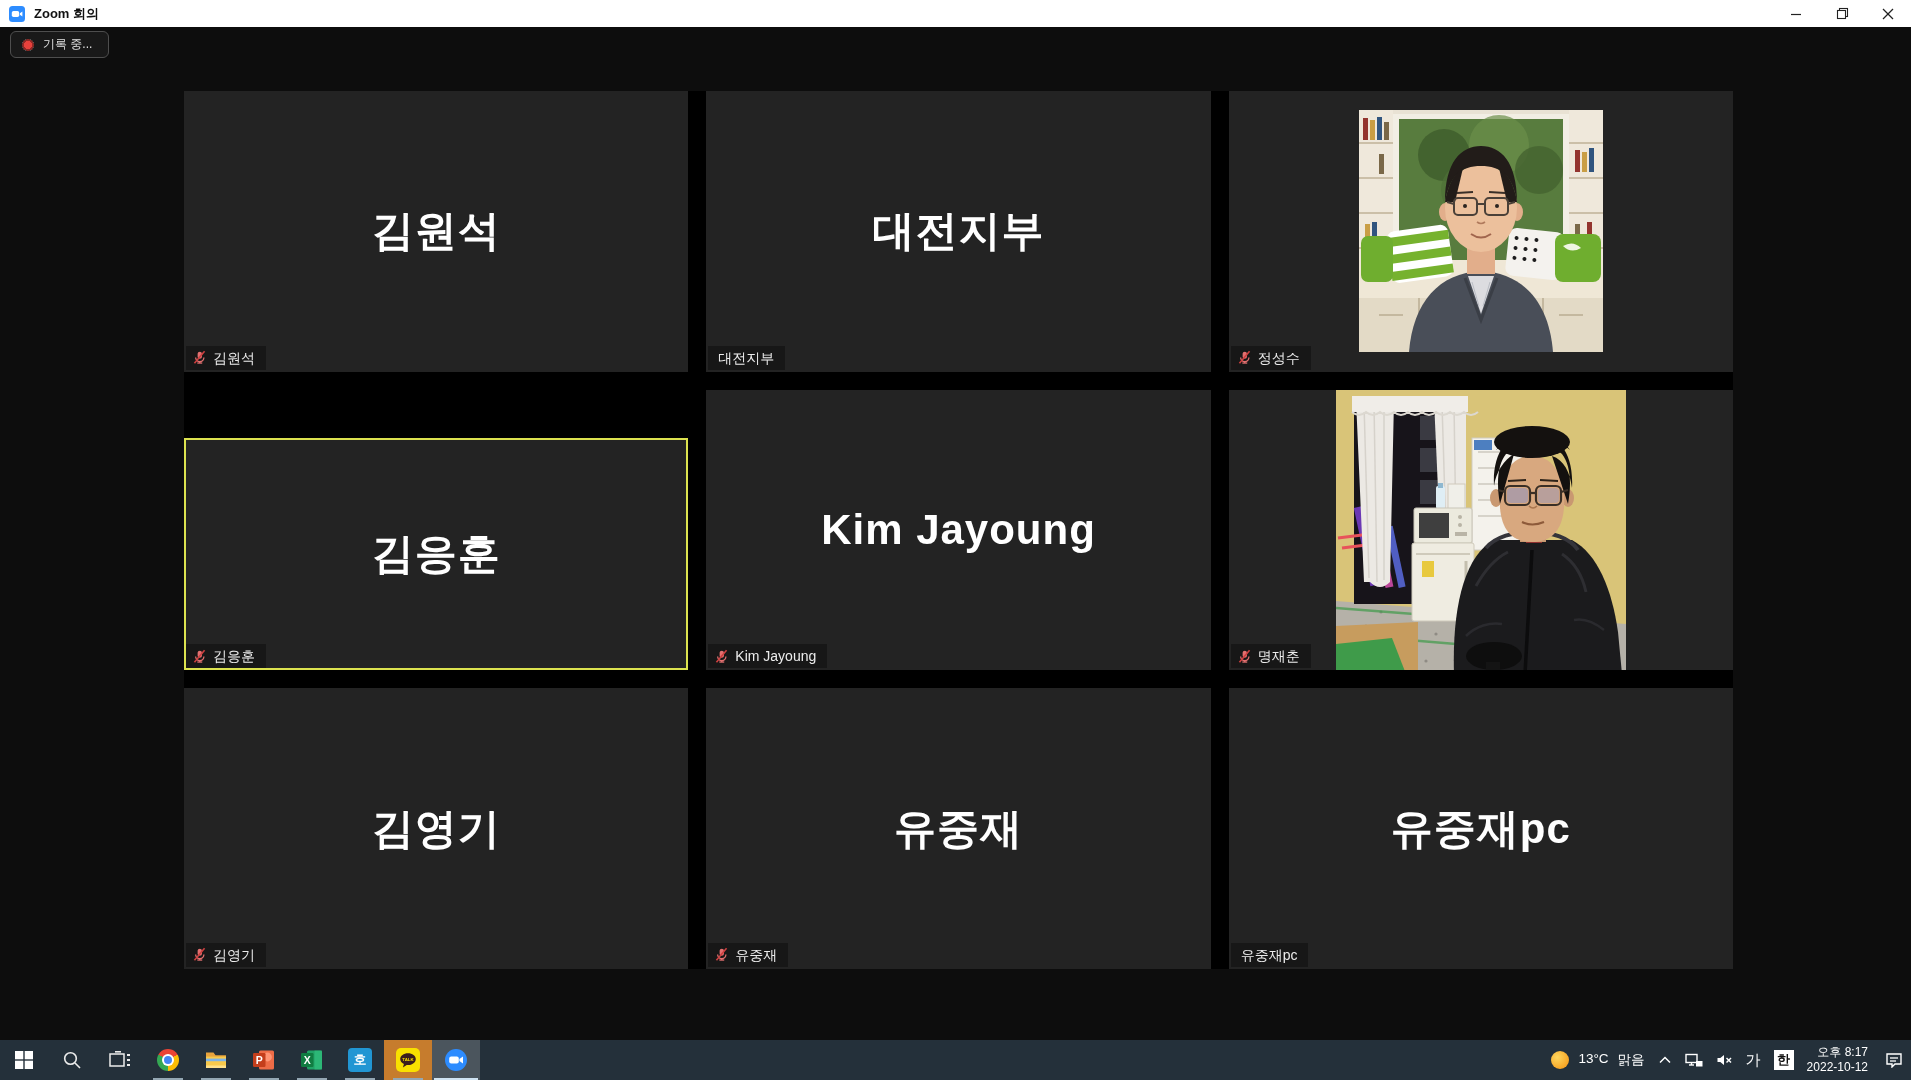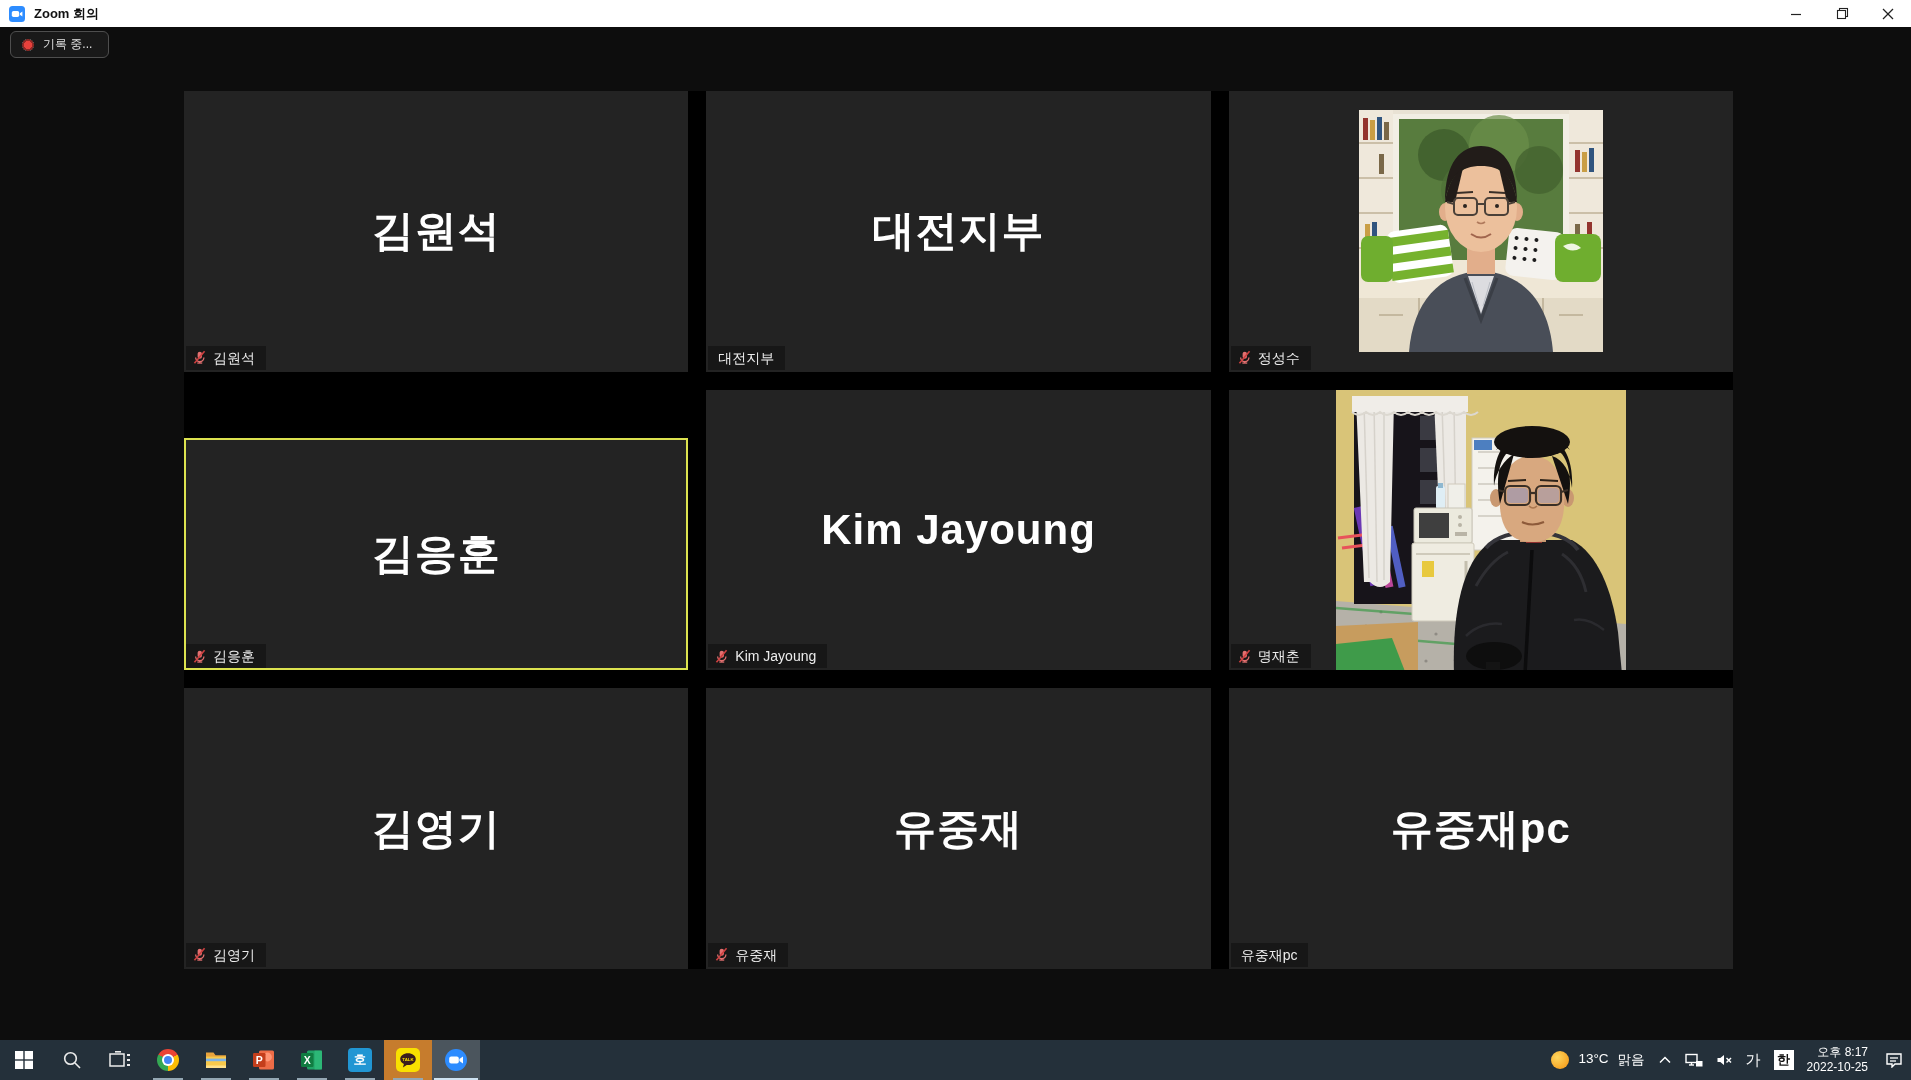--- a/index.html
+++ b/index.html
@@ -550,21 +550,21 @@
         <line x1="10.5" y1="5" x2="15" y2="9.5" stroke="#fff" stroke-width="1.4"></line>
         <line x1="15" y1="5" x2="10.5" y2="9.5" stroke="#fff" stroke-width="1.4"></line>
       </svg>
     </div>
     <div class="ime-a">가</div>
     <div class="ime-han">
       <span>한</span>
     </div>
     <div class="clock">
       <div>오후 8:17</div>
-      <div>2022-10-25</div>
+      <div>2022-10-12</div>
     </div>
     <div class="tray-ico" style="margin-left:4px;">
       <svg width="18" height="16">
         <path d="M2 2h14v10h-6l-3 3v-3H2z" fill="none" stroke="#fff" stroke-width="1.4"></path>
         <line x1="5" y1="6" x2="13" y2="6" stroke="#fff" stroke-width="1.3"></line>
         <line x1="5" y1="9" x2="11" y2="9" stroke="#fff" stroke-width="1.3"></line>
       </svg>
     </div>
   </div>
 </div>

